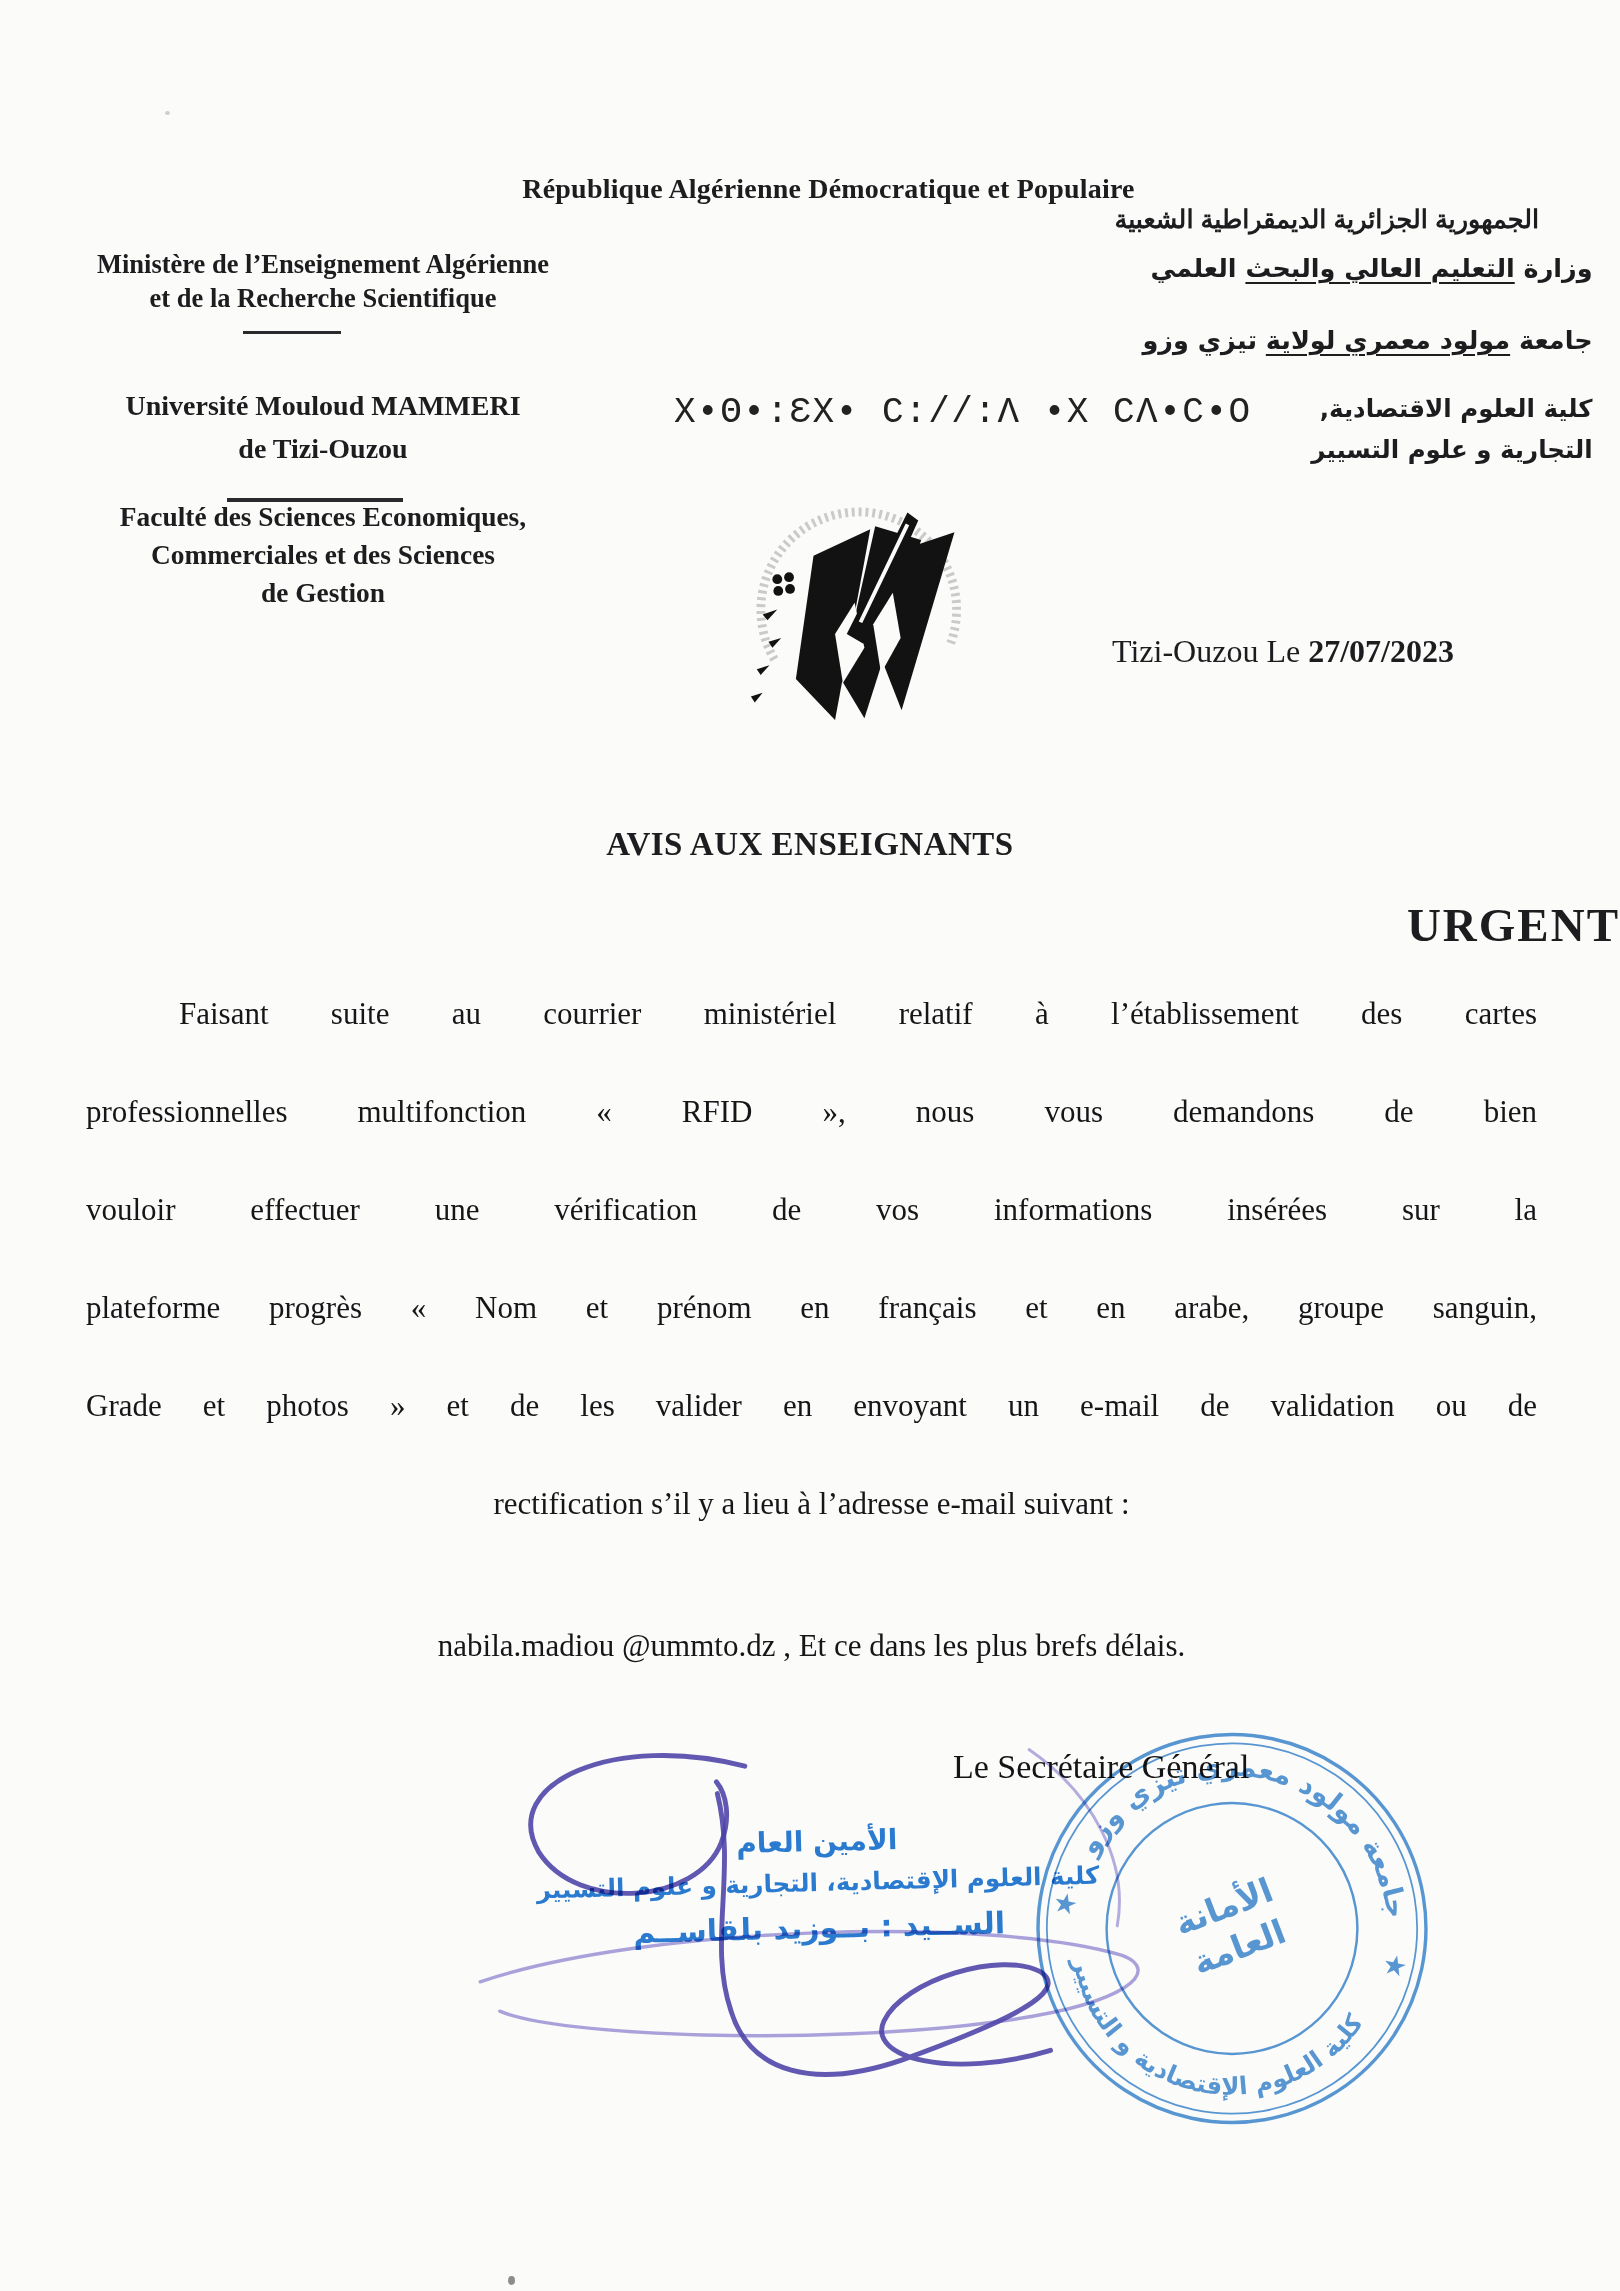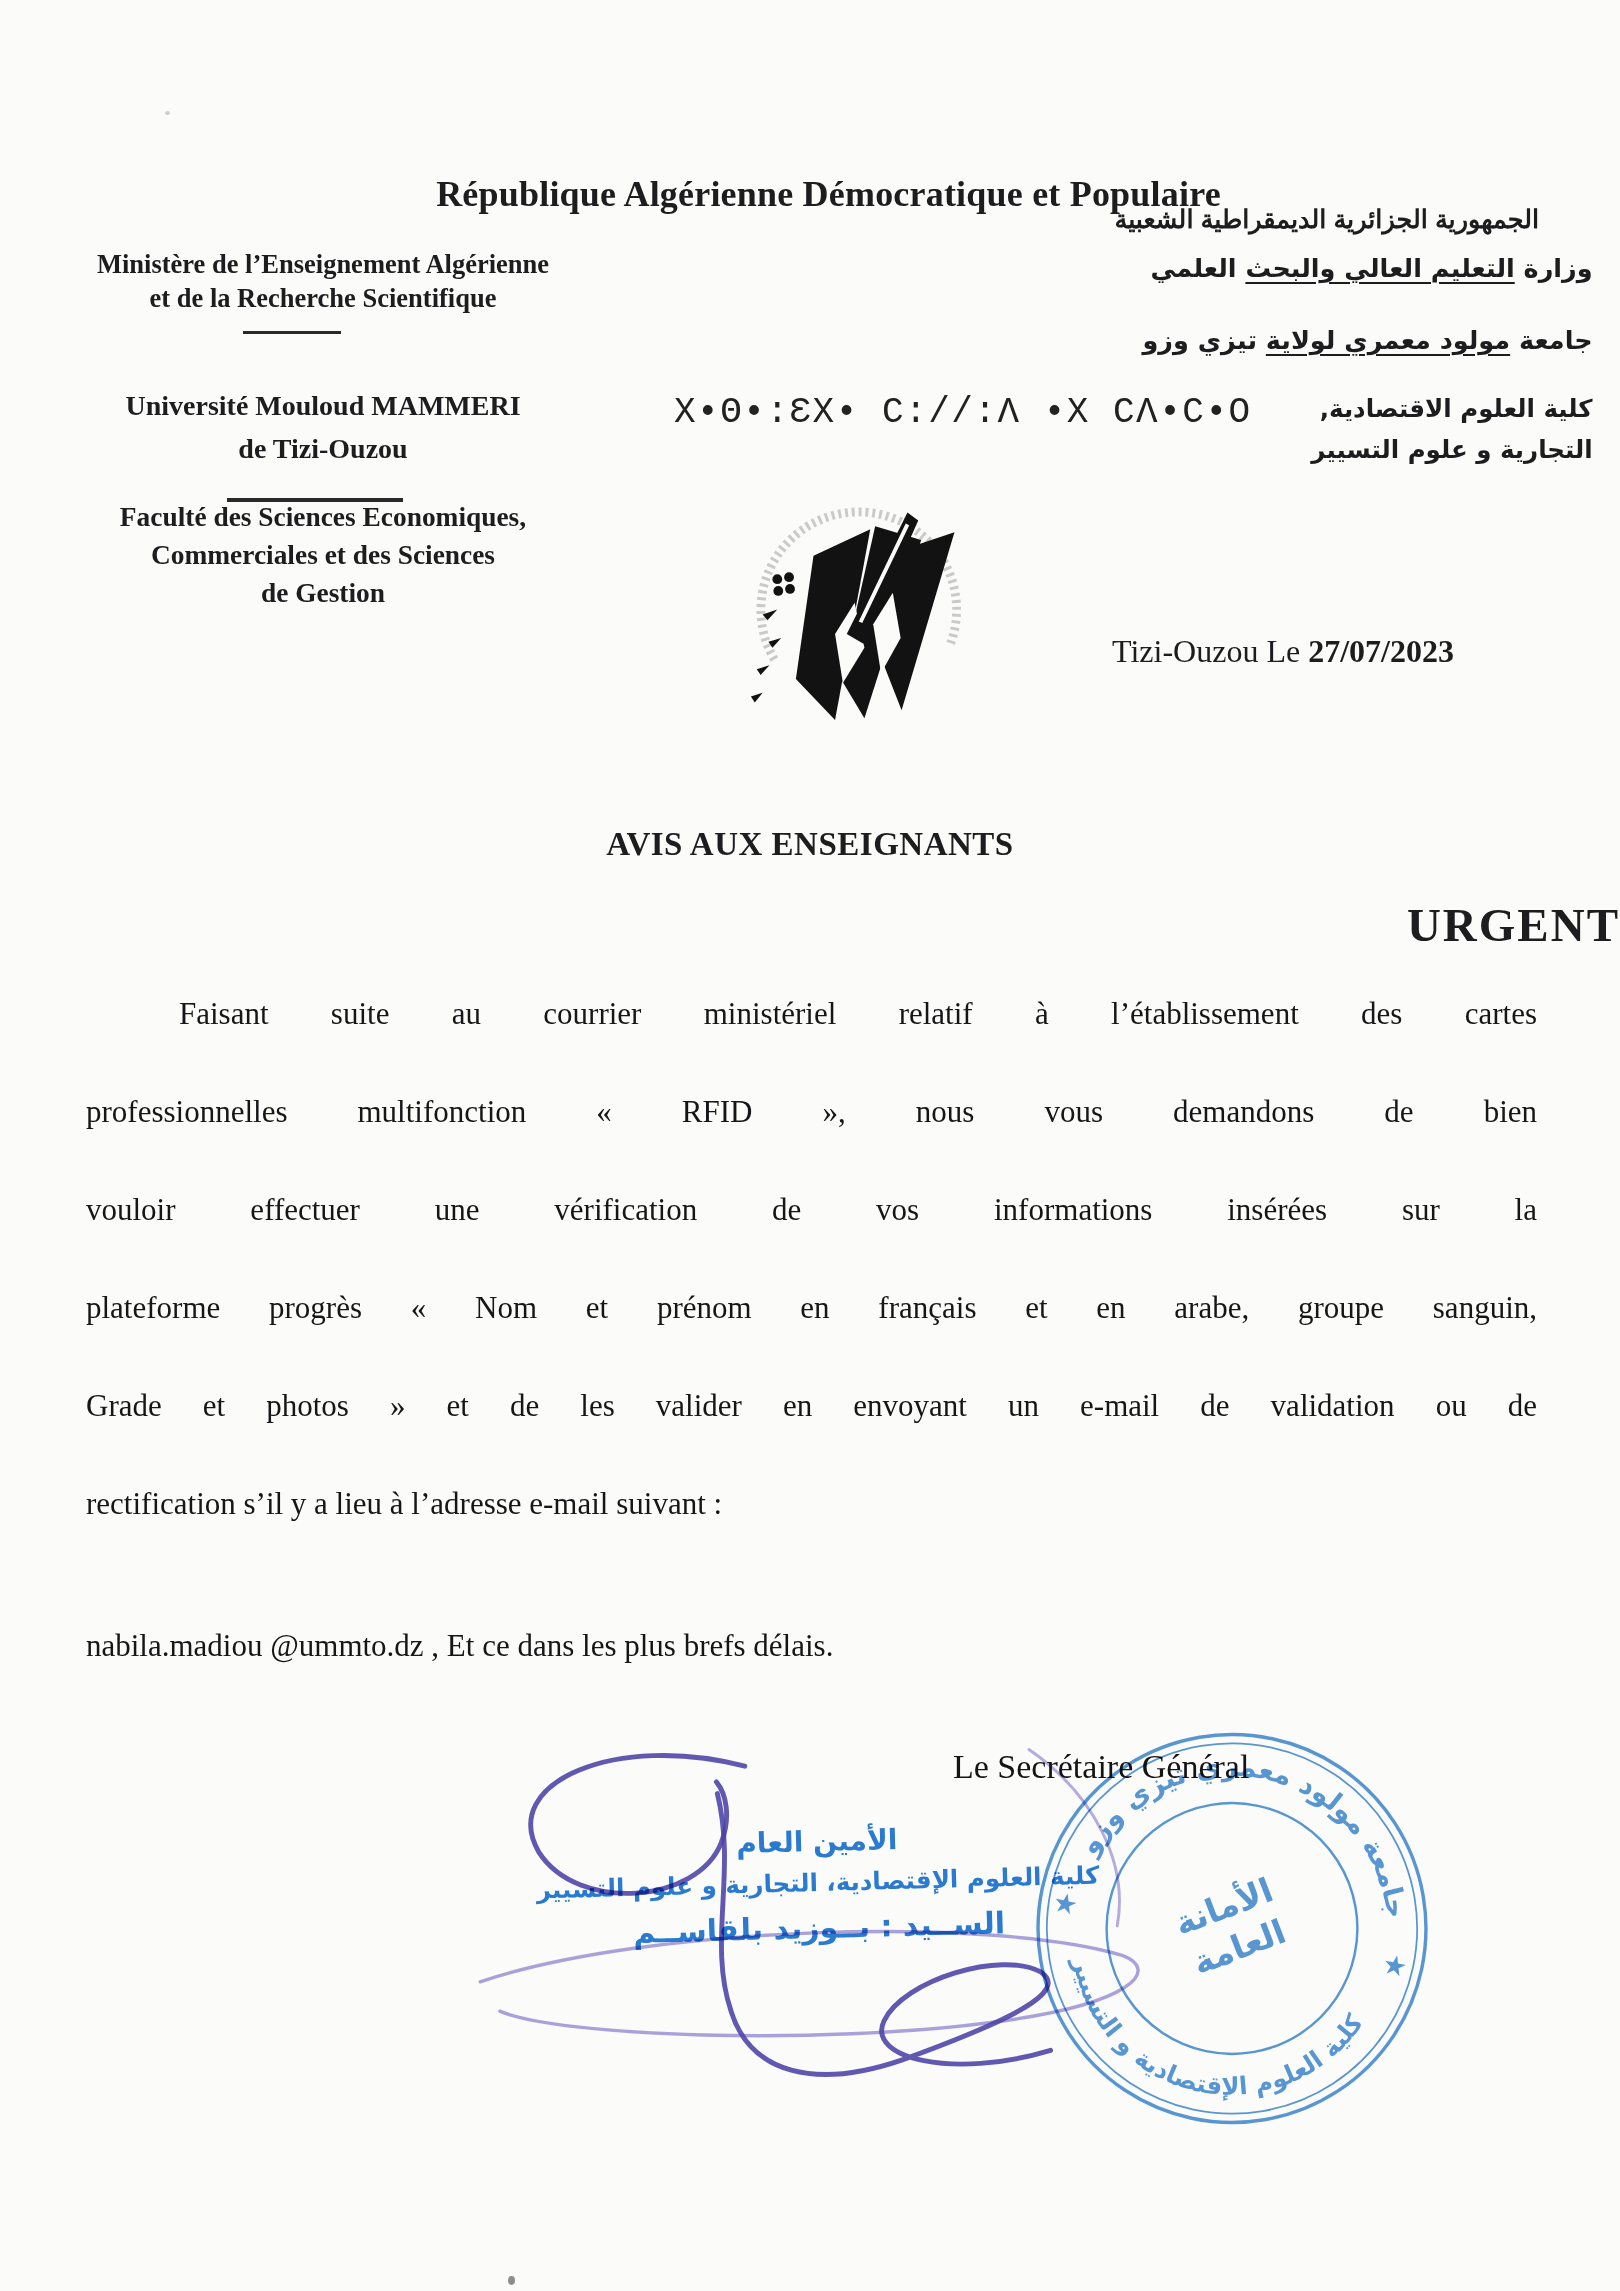--- a/index.html
+++ b/index.html
@@ -3,21 +3,21 @@
 <meta charset="utf-8">
 <style>
   html,body{margin:0;padding:0;background:#e8e8e8;}
   .page{
     position:relative; width:1620px; height:2292px; margin:0 auto;
     background:#fbfbf9; color:#1d1d1f; overflow:hidden;
     font-family:"Liberation Serif", serif;
   }
   
   .republic-fr{position:absolute; top:173px; left:118px; width:1421px; text-align:center;
-    font-weight:bold; font-size:36px; letter-spacing:0.2px;}
+    font-weight:bold; font-size:28px; letter-spacing:0.2px;}
   .republic-ar{position:absolute; top:204px; left:118px; width:1421px; 
     font-weight:bold; font-size:25.5px; direction:rtl; font-family:Liberation Sans, sans-serif;}
   .ministry-fr{position:absolute; top:247px; left:88px; width:470px; text-align:center;
     font-weight:bold; font-size:26.5px; line-height:34px;}
   .rule-sm{height:2.9px; background:#2a2a2c; border:0;}
   .ministry-rule{position:absolute; top:323px; left:243px; width:98px;}
   .ar-col{direction:rtl; text-align:right; font-family:"DejaVu Sans",sans-serif; font-weight:bold;}
   .ministry-ar{position:absolute; top:253px; right:27.4px; width:559px; font-size:25.5px;}
   .university-ar{position:absolute; top:325px; right:27.4px; width:559px; font-size:25.5px;}
   .u-mid{text-decoration:underline; text-underline-offset:4.9px; text-decoration-thickness:2px;}
@@ -33,21 +33,21 @@
   .date-line{position:absolute; top:633px; left:1112px; font-size:32px;}
   .date-line b{font-weight:bold;}
   
   .avis{position:absolute; top:826px; left:0; width:1620px; text-align:center;}
   .avis span{font-weight:bold; font-size:33px; letter-spacing:0.5px;
     text-underline-offset:6.9px; text-decoration-thickness:3.9px;}
   .urgent{position:absolute; top:898px; left:0; width:1620px; text-align:right;
     font-weight:bold; font-size:47px; letter-spacing:2px;}
   
   .body-text{position:absolute; top:965px; left:86px; width:1451px; font-size:31px; color:#161618;}
-  .bline{height:98px; line-height:98px; white-space:nowrap;}
+  .bline{height:98px; line-height:98px; white-space:nowrap;text-align:center;}
   .jline{white-space:normal; text-align:justify; text-align-last:justify;}
   .indent{text-indent:93px;}
   .gap{margin-top:44px;}
   
   .secretaire{position:absolute; top:1748px; left:953px; font-size:34px; color:#141416;}
   .stampish{mix-blend-mode:multiply;}
   .rect-stamp{position:absolute; top:1825px; left:524px; width:588px; text-align:center;
     direction:rtl; font-family:"DejaVu Sans",sans-serif; color:#2a7cd4;
     transform:rotate(-1.5deg); font-weight:bold;}
   .rect-stamp .l1{font-size:28px;}

